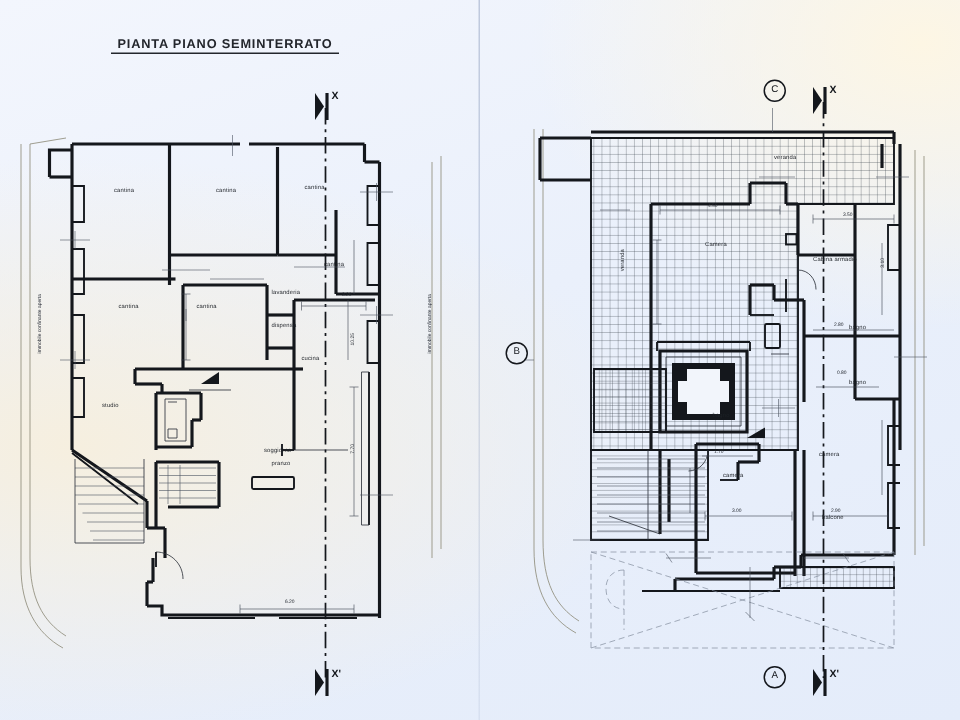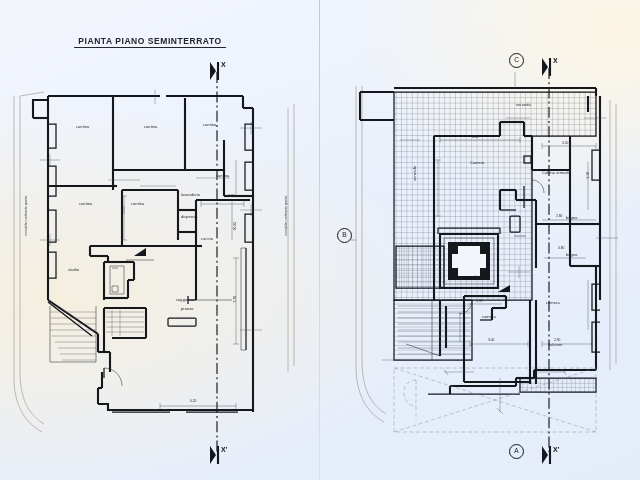--- a/index.html
+++ b/index.html
@@ -21,21 +21,21 @@
   .divider{
     position:absolute;left:319px;top:0;width:1px;height:480px;
     background:linear-gradient(to bottom, rgba(150,165,195,.55), rgba(150,165,195,.18));
   }
   .plan-title{
     position:absolute;text-align:center;
     font-size:8.5px;letter-spacing:.55px;font-weight:700;
     color:#23262c;white-space:nowrap;
     border-bottom:1px solid #23262c;padding-bottom:1px;
   }
-  #title-left{left:74px;top:36px;width:152px;}
+  #title-left{left:74px;top:24px;width:152px;}
 
   svg{position:absolute;left:0;top:0;}
   .w  {fill:none;stroke:#14171c;stroke-width:2.1;}
   .w2 {fill:none;stroke:#14171c;stroke-width:1.25;}
   .thin{fill:none;stroke:#2a2f38;stroke-width:.55;}
   .hair{fill:none;stroke:#4a525f;stroke-width:.4;}
   .dim {fill:none;stroke:#3a424e;stroke-width:.4;}
   .axis{fill:none;stroke:#14171c;stroke-width:1.15;stroke-dasharray:11 3.2 2 3.2;}
   .ghost{fill:none;stroke:#7d8798;stroke-width:.45;stroke-dasharray:4 2.5;}
   .sitel{fill:none;stroke:#8d8a78;stroke-width:.55;}

